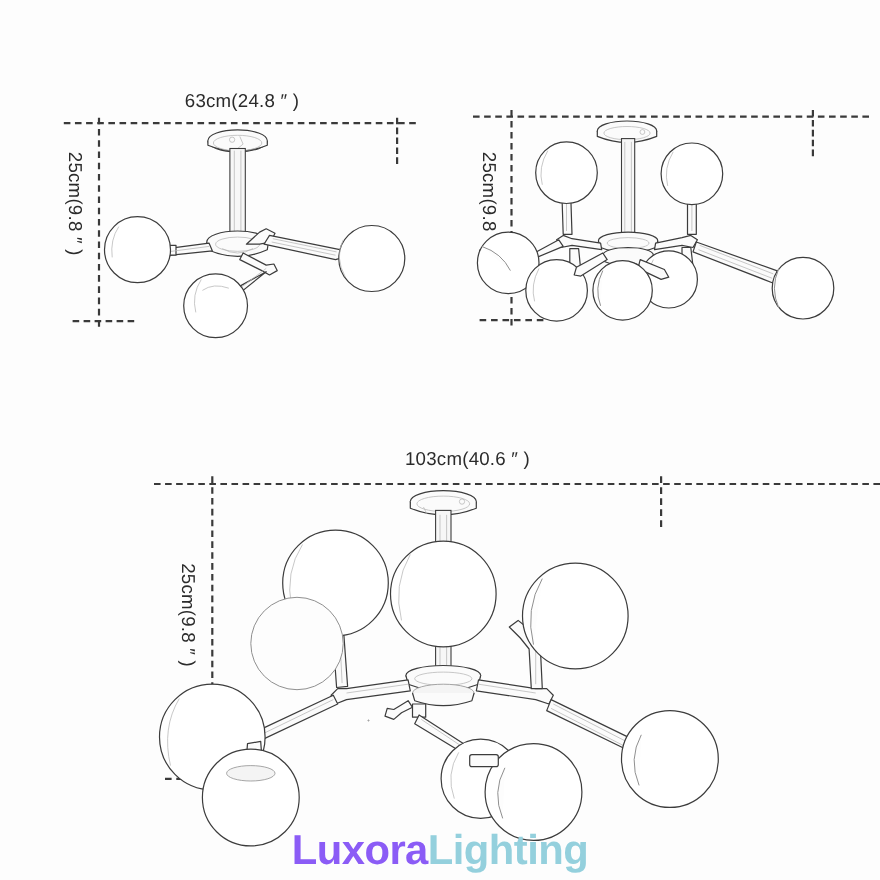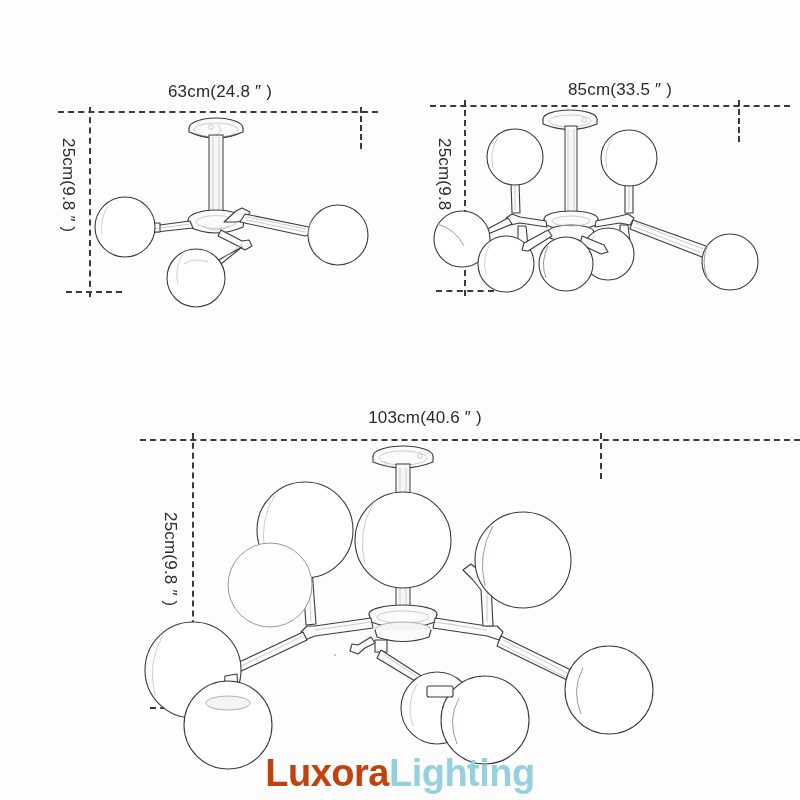--- a/index.html
+++ b/index.html
@@ -86,21 +86,21 @@
   #brand {
     position: absolute;
     left: 0;
     width: 800px;
     text-align: center;
     font-family: "Liberation Sans", sans-serif;
     font-weight: bold;
     font-size: 38px;
     letter-spacing: -0.5px;
   }
-  #brand .w1 { color: #c2410c; }
+  #brand .w1 { color: #8b5cf6; }
   #brand .w2 { color: #94d0dd; }
 </style>
 </head>
 <body>
 
 <div id="page">
 
   <div class="diagram" style="left:0; top:0; width:400px; height:330px;">
 
     <div class="dim-label horiz" style="left:120px; top:82px; width:200px;">63cm(24.8 ″ )</div>
@@ -149,21 +149,20 @@
       <line class="hairline" x1="152" y1="134" x2="115" y2="162"></line>
 
       <circle class="globe" cx="106" cy="168" r="29"></circle>
       <path class="hairline" d="M93,144 Q84,158 88,174"></path>
       <path class="hairline" d="M94,154 Q104,147 118,152"></path>
     </svg>
   </div>
 
   <div class="diagram" style="left:400px; top:0; width:400px; height:330px;">
 
-    <div class="dim-label horiz" style="left:120px; top:80px; width:200px;">85cm(33.5 ″ )</div>
 
     <div class="dim-label vert" style="left:54px; top:138px;">25cm(9.8 ″ )</div>
 
     <div class="dline h" style="left:30px; top:105px; width:360px;"></div>
     <div class="dline h" style="left:36px; top:290px; width:58px;"></div>
     <div class="dline v" style="left:64px; top:100px; height:196px;"></div>
     <div class="dline v" style="left:338px; top:100px; height:42px;"></div>
 
     <svg class="fixture" style="left:62px; top:104px;" width="300" height="200" viewBox="0 0 300 200">
 

